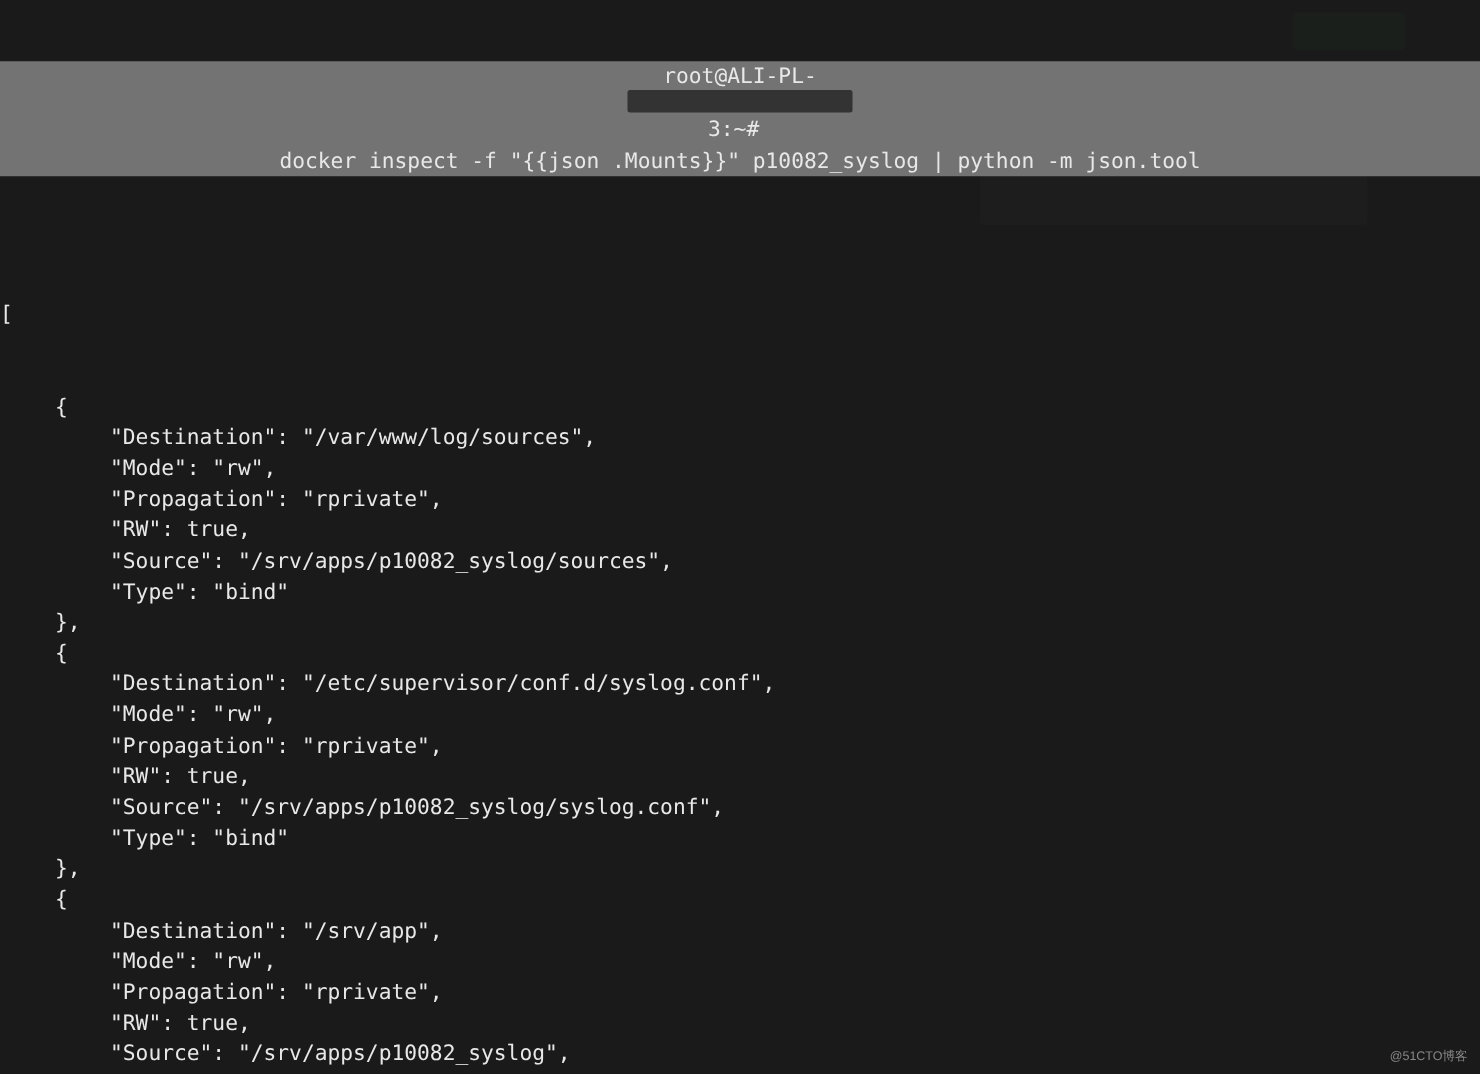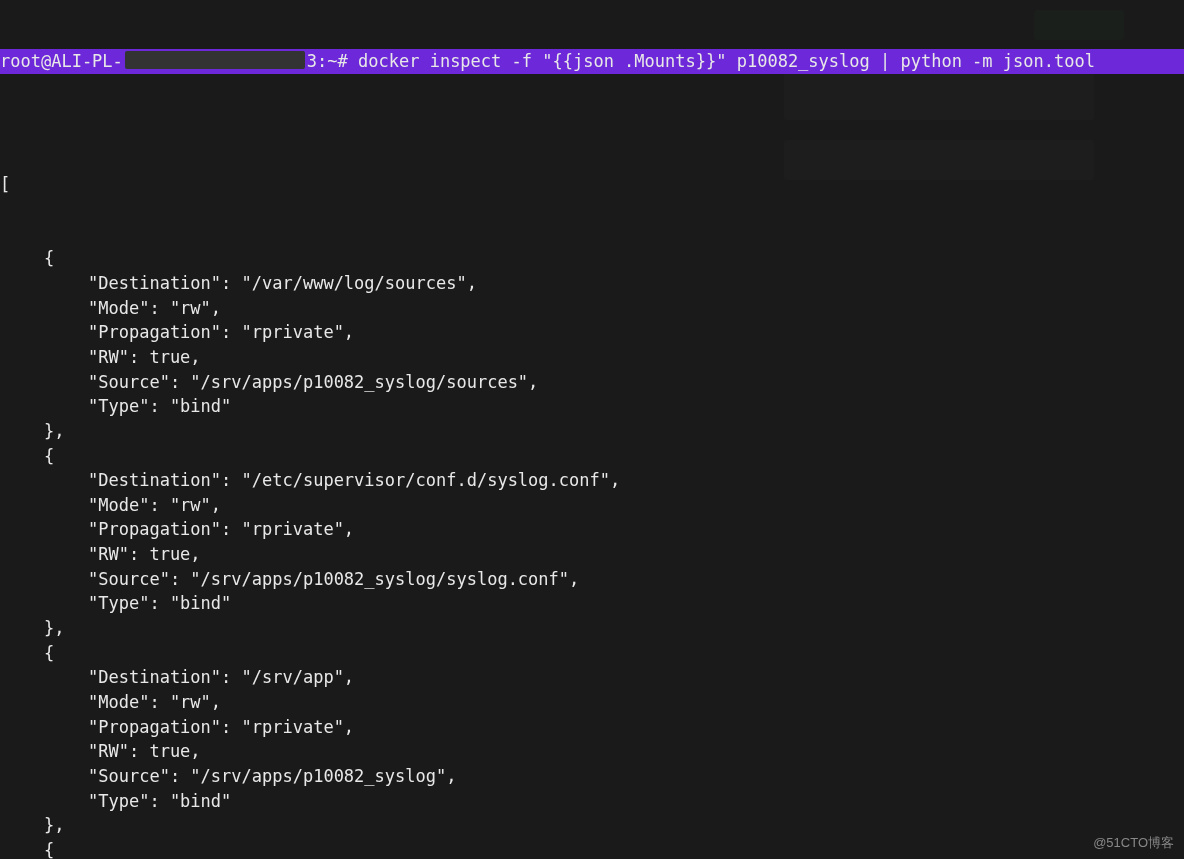--- a/index.html
+++ b/index.html
@@ -20,21 +20,22 @@
     }
     .terminal {
       padding: 0;
       white-space: pre;
       position: relative;
       z-index: 2;
     }
     .prompt-line {
       display: flex;
       align-items: center;
-      background: #6d28d9;
+      background: #737373;
+      flex-direction: column;
     }
     .prompt-prefix {
       color: #e8e8e8;
     }
     .redacted {
       display: inline-block;
       width: 180px;
       height: 18px;
       background: #333;
       vertical-align: middle;
@@ -53,21 +54,21 @@
       color: #e8e8e8;
       padding-left: 0;
     }
     .indent-0 { padding-left: 0; }
     .indent-1 { padding-left: 44px; }
     .indent-2 { padding-left: 88px; }
     .watermark {
       position: absolute;
       bottom: 6px;
       right: 10px;
-      font-size: 13px;
+      font-size: 10px;
       color: #888;
       font-family: sans-serif;
       z-index: 3;
     }
     
     .ghost {
       position: absolute;
       top: 0;
       left: 0;
       width: 100%;

